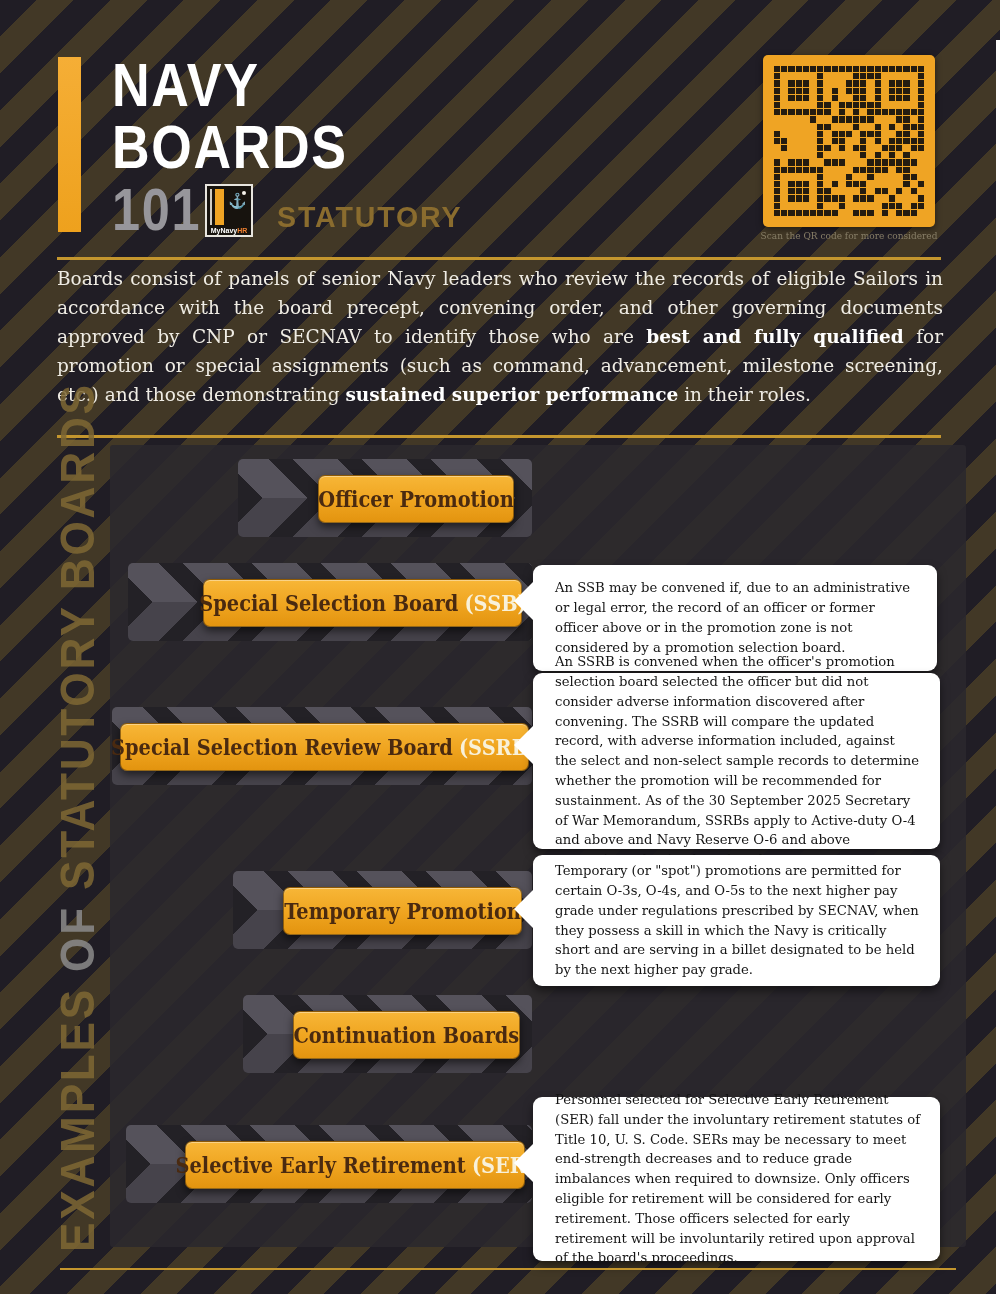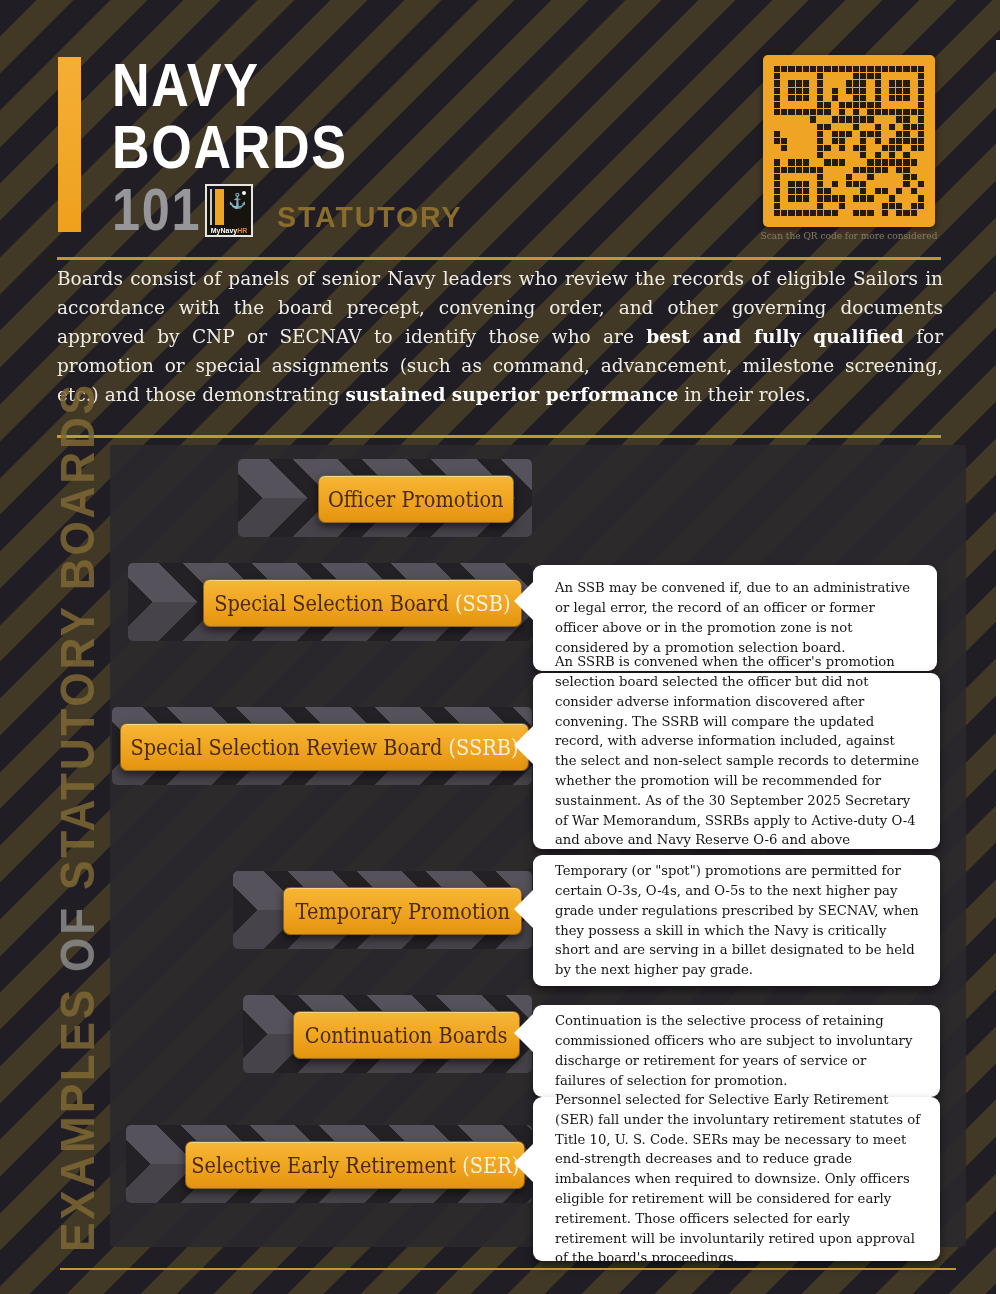--- a/index.html
+++ b/index.html
@@ -66,21 +66,21 @@
   
   .band{position:absolute;background:#232126;border-radius:5px;overflow:hidden;}
   .band::before,.band::after{content:"";position:absolute;left:0;right:0;height:39px;}
   .band::before{top:0;background:repeating-linear-gradient(45deg,rgba(0,0,0,0) 0 17px,#55525b 17px 49px);}
   .band::after{bottom:0;background:repeating-linear-gradient(135deg,rgba(0,0,0,0) 0 17px,#46434b 17px 49px);}
 
   
   .banner{position:absolute;display:flex;align-items:center;justify-content:center;
     background:linear-gradient(180deg,#f7b637 0%,#efa41f 55%,#e3940f 100%);
     border:1px solid rgba(70,40,0,.55);border-radius:7px;color:#4a2a10;
-    font-family:"DejaVu Serif",serif;font-weight:400;font-size:22px;white-space:nowrap;
+    font-family:"DejaVu Serif",serif;font-weight:700;font-size:22px;white-space:nowrap;
     box-shadow:0 4px 8px rgba(0,0,0,.55), inset 0 1px 0 rgba(255,255,255,.4);}
   .banner .bt{transform:scaleX(.88);}
   .banner .suffix{color:#f8f1da;margin-left:7px;}
   .banner .suffix:empty{display:none;margin:0;}
 
   
   .bubble{position:absolute;display:flex;align-items:center;background:#ffffff;
     border-radius:9px;box-shadow:0 5px 10px rgba(0,0,0,.5);
     padding:12px 20px 12px 22px;box-sizing:border-box;
     font-family:"DejaVu Serif",serif;font-size:13.2px;line-height:1.5;color:#151515;}
@@ -425,23 +425,20 @@
       <span class="bt"><span>Temporary Promotion</span></span>
     </div>
   <div class="bubble r4x">
       <p>Temporary (or "spot") promotions are permitted for certain O-3s, O-4s, and O-5s to the next higher pay grade under regulations prescribed by SECNAV, when they possess a skill in which the Navy is critically short and are serving in a billet designated to be held by the next higher pay grade.</p>
     </div>
 
   <div class="band r5b"></div>
   <div class="banner r5n">
       <span class="bt"><span>Continuation Boards</span></span>
     </div>
-  <div class="bubble r5x">
-      <p>Continuation is the selective process of retaining commissioned officers who are subject to involuntary discharge or retirement for years of service or failures of selection for promotion.</p>
-    </div>
 
   <div class="band r6b"></div>
   <div class="banner r6n">
       <span class="bt"><span>Selective Early Retirement</span><span class="suffix">(SER)</span></span>
     </div>
   <div class="bubble r6x">
       <p>Personnel selected for Selective Early Retirement (SER) fall under the involuntary retirement statutes of Title 10, U. S. Code. SERs may be necessary to meet end-strength decreases and to reduce grade imbalances when required to downsize. Only officers eligible for retirement will be considered for early retirement. Those officers selected for early retirement will be involuntarily retired upon approval of the board's proceedings.</p>
     </div>
 
   <div class="rule rule3"></div>

